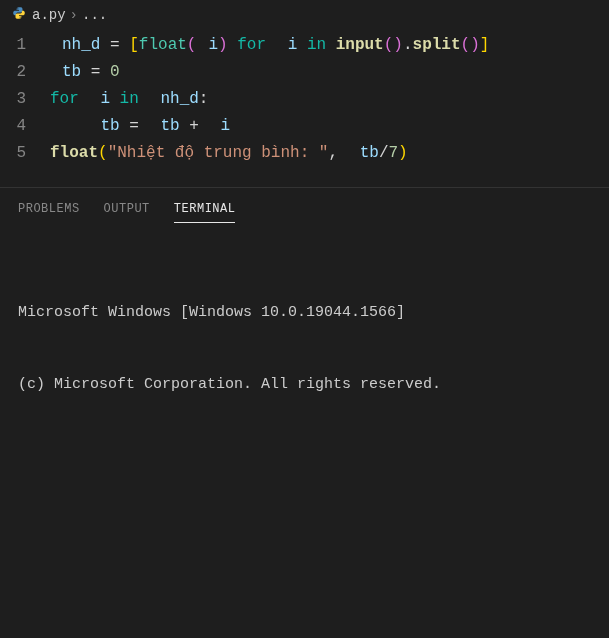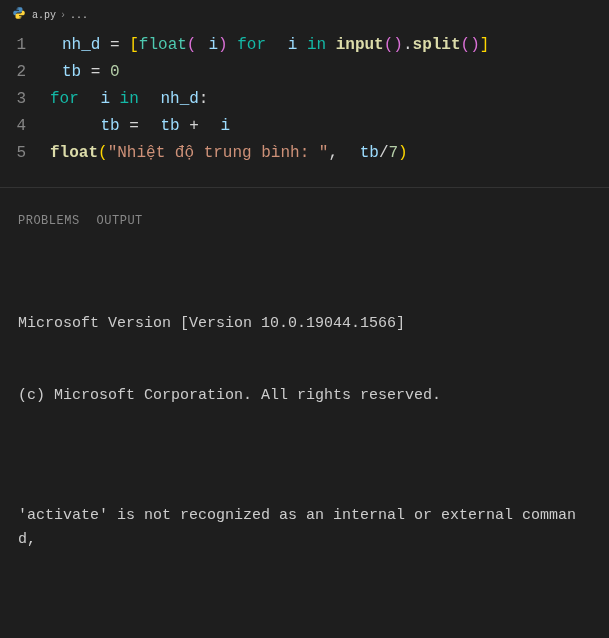--- a/index.html
+++ b/index.html
@@ -12,21 +12,21 @@
       background: #1e1e1e;
       color: #d4d4d4;
       width: 609px;
       height: 638px;
       overflow: hidden;
     }
     .breadcrumb {
       display: flex;
       align-items: center;
       padding: 6px 12px;
-      font-size: 10px;
+      font-size: 14px;
       color: #cccccc;
       background: #1e1e1e;
     }
     .breadcrumb .python-icon {
       color: #4b8bbe;
       margin-right: 6px;
       font-size: 14px;
     }
     .breadcrumb .sep {
       margin: 0 4px;
@@ -58,22 +58,22 @@
     .tk-op { color: #d4d4d4; }
     .tk-fn { color: #4ec9b0; }
     .tk-call { color: #dcdcaa; font-weight: bold; }
     .tk-kw { color: #14b8a6; }
     .tk-num { color: #b5cea8; }
     .tk-str { color: #ce9178; }
     .tk-yellow { color: #ffd700; }
     .tk-pink { color: #da70d6; }
     .panel-tabs {
       display: flex;
-      padding: 20px 18px 0 18px;
-      gap: 17px;
+      padding: 8px 18px 0 18px;
+      gap: 24px;
       font-size: 12px;
       background: #1e1e1e;
       border-top: 1px solid #333;
     }
     .panel-tab {
       color: #888;
       padding: 6px 0;
       letter-spacing: 0.5px;
       cursor: pointer;
     }
@@ -127,26 +127,26 @@
   </div>
   <div class="line">
     <span class="line-number">5</span>
     <span class="code"><span class="tk-call">float</span><span class="tk-yellow">(</span><span class="tk-str">"Nhiệt độ trung bình: "</span><span class="tk-op">, </span><span class="tk-var">tb</span><span class="tk-op">/</span><span class="tk-num">7</span><span class="tk-yellow">)</span></span>
   </div>
 </div>
 
 <div class="panel-tabs">
   <div class="panel-tab">PROBLEMS</div>
   <div class="panel-tab">OUTPUT</div>
+  <div class="panel-tab active">TERMINAL</div>
 </div>
 
 <div class="terminal">
-  <span class="line-t">Microsoft Version [Version 10.0.19044.1566]</span>
+  <span class="line-t">Microsoft Windows [Windows 10.0.19044.1566]</span>
   <span class="line-t">(c) Microsoft Corporation. All rights reserved.</span>
   <span class="line-t"></span>
-  <span class="line-t">'activate' is not recognized as an internal or external command,</span>
   
   <span class="line-t"></span>
   
   
   
   
 </div>
 
 </body></html>

